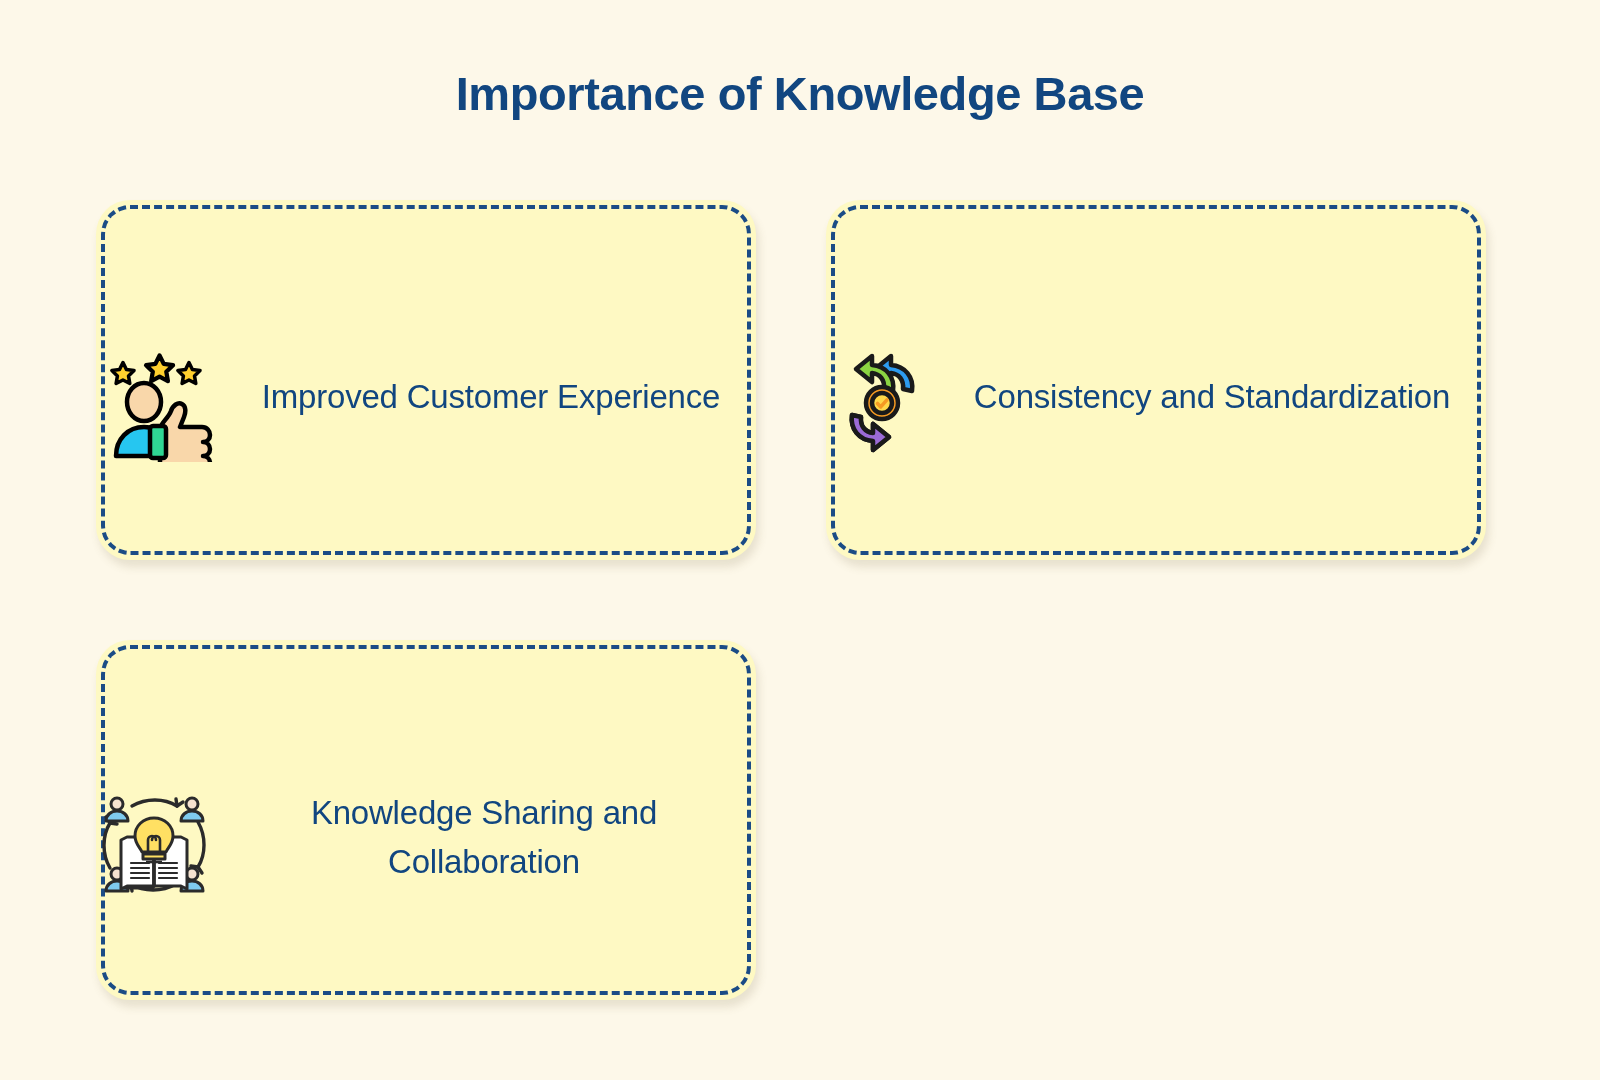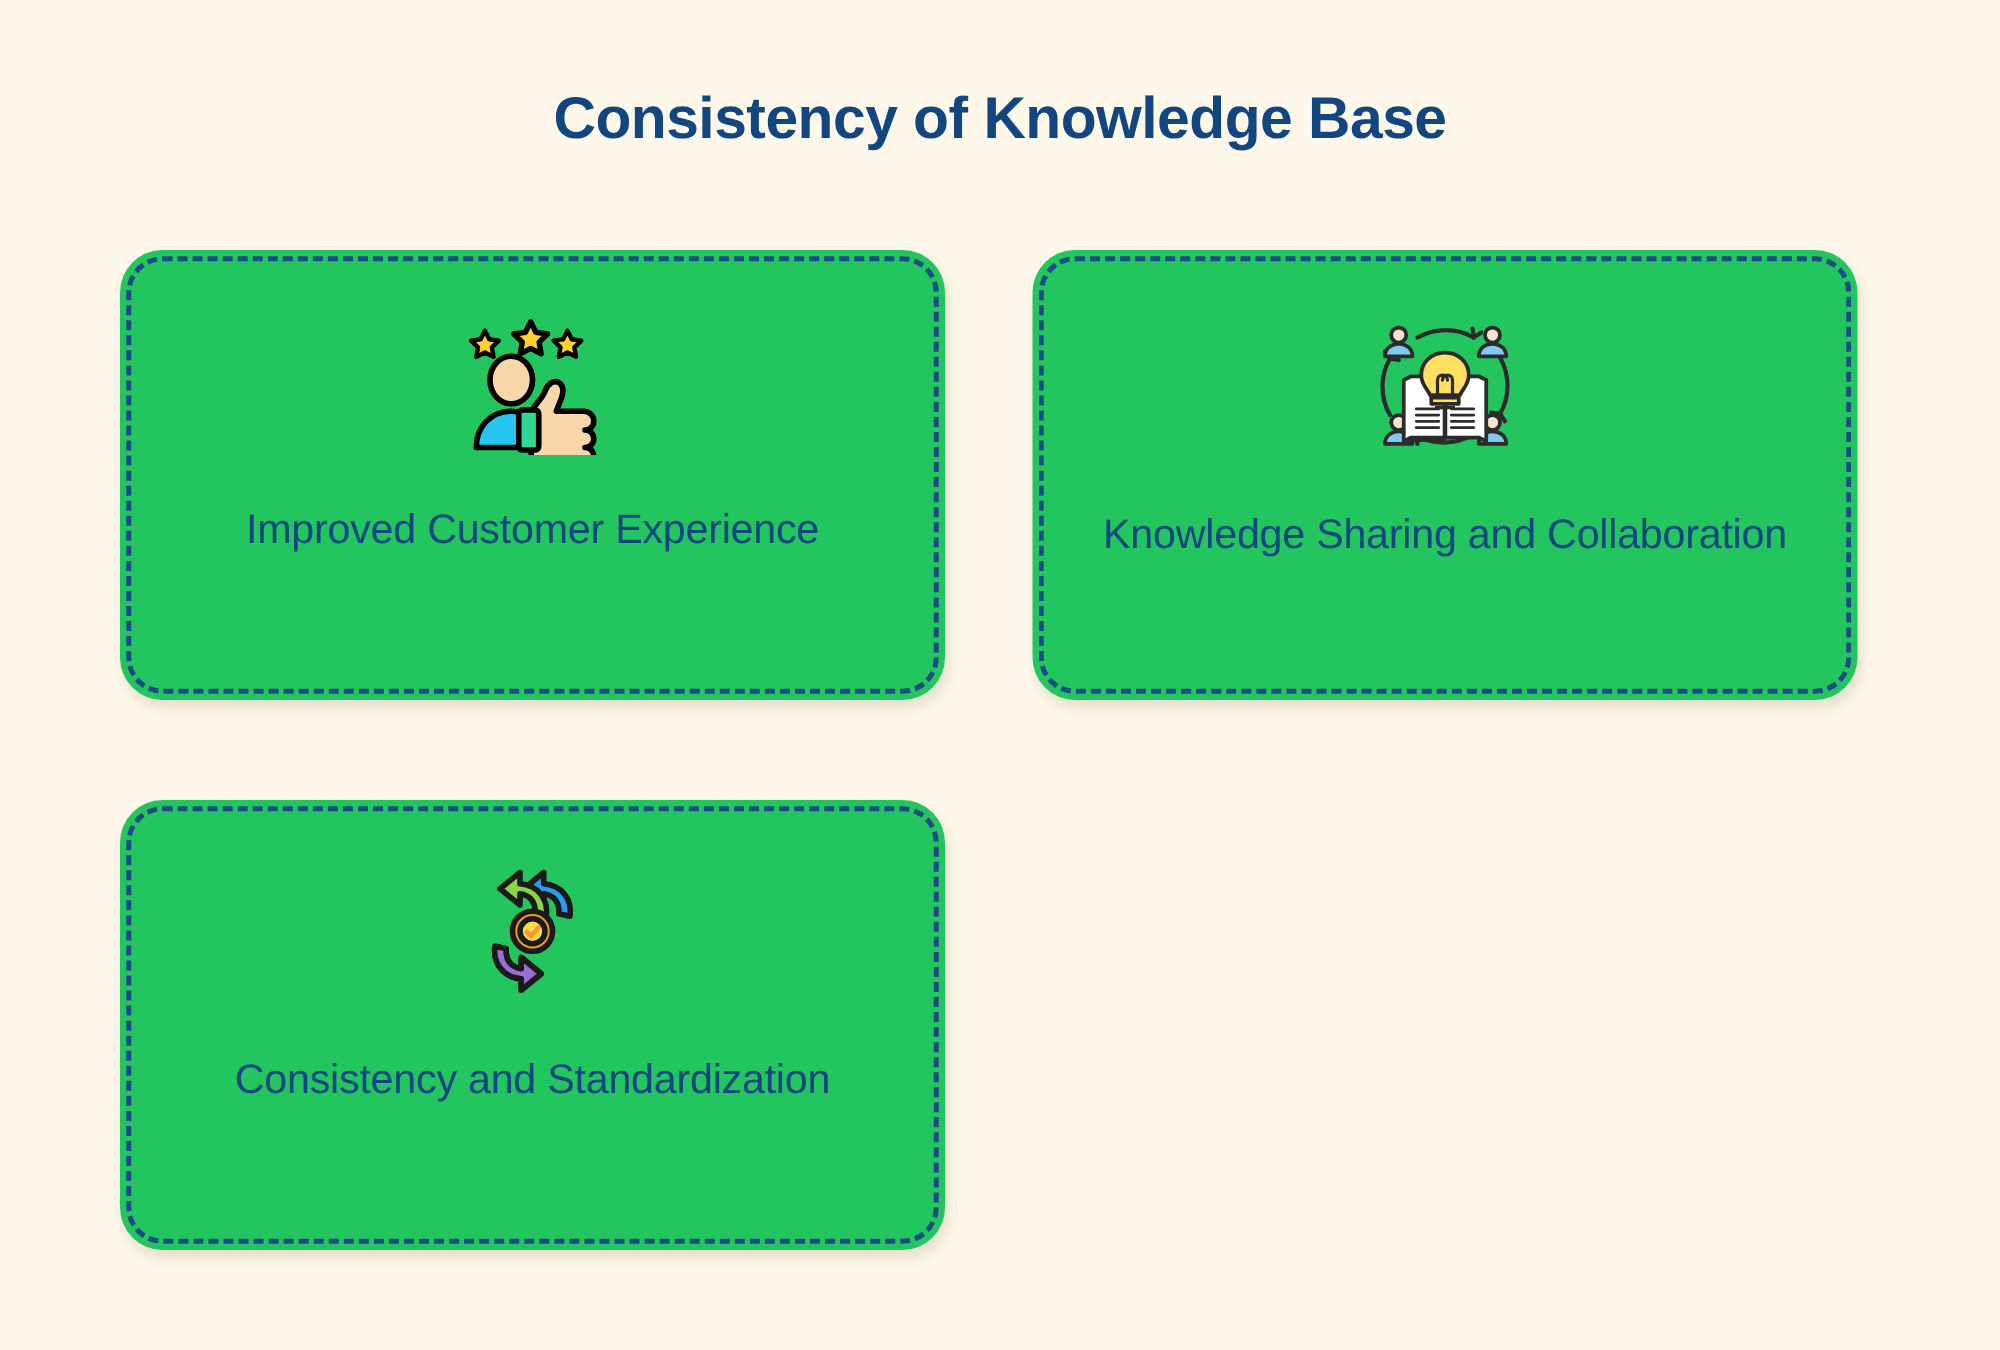--- a/index.html
+++ b/index.html
@@ -39,25 +39,25 @@
     width:1400px; height:800px;
     display:grid;
     grid-template-columns:660px 660px;
     grid-template-rows:360px 360px;
     column-gap:70px;
     row-gap:80px;
   }
 
   .card {
     position:relative;
-    background:#22c55e;
+    background:#fef9c3;
     border-radius:34px;
     box-shadow:3px 7px 9px rgba(120,105,70,0.16);
     display:flex;
-    flex-direction:column;
+    flex-direction:row;
     align-items:center;
     justify-content:flex-start;
   }
   .card::after {
     content:"";
     position:absolute;
     left:5px; top:5px; right:5px; bottom:5px;
     border:4px dashed #1B4C86;
     border-radius:29px;
     pointer-events:none;
@@ -88,21 +88,21 @@
   }
   .card-4 .card-icon { margin-top:50px; }
   .card-2 .card-label { margin-top:48px; }
 </style>
 </head>
 <body>
 
 <div class="page">
 
   <div class="title-wrap">
-    <h1 class="title">Consistency of Knowledge Base</h1>
+    <h1 class="title">Importance of Knowledge Base</h1>
   </div>
 
   <div class="grid">
 
     <div class="card card-1">
       <div class="card-icon">
         <svg width="130" height="118" viewBox="0 0 130 118" fill="none">
           <g stroke="#000" stroke-width="4.5" stroke-linejoin="round" stroke-linecap="round">
 
             <path d="M26 10 l4.4 8.9 9.8 1.4 -7.1 6.9 1.7 9.8 -8.8-4.6 -8.8 4.6 1.7-9.8 -7.1-6.9 9.8-1.4z" fill="#FFD02E" transform="translate(2,6) scale(0.78) translate(6,6)"></path>
@@ -117,20 +117,46 @@
                      c4 0 7 3 7 7 c0 4-3 7-7 7 c4 0 7 3 7 7 c0 4-3 7-7 7 c3 0 6 3 6 6 c0 4-3 7-7 7
                      H76 c-7 0-12-4-12-11 V86 c0-7 8-11 11-19z" fill="#F9D7AA"></path>
 
             <rect x="54" y="82" width="16" height="32" rx="3" fill="#2FD694"></rect>
           </g>
         </svg>
       </div>
       <div class="card-label">Improved Customer Experience</div>
     </div>
 
+
+    <div class="card card-3">
+      <div class="card-icon">
+        <svg width="112" height="112" viewBox="0 0 112 112" fill="none">
+          <g stroke="#1A1A1A" stroke-width="4.5" stroke-linejoin="round" stroke-linecap="round">
+
+            <path fill="#2D9BF0" d="M86 44 c2-14-7-25-21-26 l0-9 -16 13 16 13 0-9
+                     c8 1 13 7 12 16z"></path>
+
+            <path fill="#8BD442" d="M68 67 c14 2 25-7 26-21 l9 0 -13-16 -13 16 9 0
+                     c-1 8-7 13-16 12z" transform="rotate(-90 56 56)"></path>
+
+            <path fill="#F0475F" d="M26 68 c-2 14 7 25 21 26 l0 9 16-13 -16-13 0 9
+                     c-8-1-13-7-12-16z"></path>
+
+            <path fill="#9B6BD6" d="M44 26 c-14-2-25 7-26 21 l-9 0 13 16 13-16 -9 0
+                     c1-8 7-13 16-12z" transform="rotate(-90 56 56)"></path>
+
+            <circle cx="56" cy="56" r="16" fill="#F59A23"></circle>
+            <circle cx="56" cy="56" r="10" fill="#FFD94A"></circle>
+          </g>
+          <path d="M51.5 56.5 l3.2 3.4 6.2-7" stroke="#F59A23" stroke-width="3.6" stroke-linecap="round" stroke-linejoin="round" fill="none"></path>
+        </svg>
+      </div>
+      <div class="card-label">Consistency and Standardization</div>
+    </div>
 
     <div class="card card-4">
       <div class="card-icon">
         <svg width="116" height="106" viewBox="0 0 116 106" fill="none">
 
           <g stroke="#2B2B2B" stroke-width="3.4" fill="none" stroke-linecap="round">
             <path d="M36 14 c14-8 32-8 45 0"></path>
             <path d="M81 14 l-1-7 M81 14 l6-4" stroke-width="3.4"></path>
             <path d="M102 30 c8 14 8 32 0 45"></path>
             <path d="M102 75 l-7-1 M102 75 l4 6" stroke-width="3.4"></path>
@@ -176,40 +202,14 @@
           </g>
           <g stroke="#2B2B2B" stroke-width="2.6" fill="none" stroke-linecap="round">
             <path d="M52 60 v-12 a4 4 0 0 1 8 0"></path>
             <path d="M64 60 v-12 a4 4 0 0 0 -8 0"></path>
           </g>
         </svg>
       </div>
       <div class="card-label">Knowledge Sharing and Collaboration</div>
     </div>
 
-    <div class="card card-3">
-      <div class="card-icon">
-        <svg width="112" height="112" viewBox="0 0 112 112" fill="none">
-          <g stroke="#1A1A1A" stroke-width="4.5" stroke-linejoin="round" stroke-linecap="round">
-
-            <path fill="#2D9BF0" d="M86 44 c2-14-7-25-21-26 l0-9 -16 13 16 13 0-9
-                     c8 1 13 7 12 16z"></path>
-
-            <path fill="#8BD442" d="M68 67 c14 2 25-7 26-21 l9 0 -13-16 -13 16 9 0
-                     c-1 8-7 13-16 12z" transform="rotate(-90 56 56)"></path>
-
-            <path fill="#F0475F" d="M26 68 c-2 14 7 25 21 26 l0 9 16-13 -16-13 0 9
-                     c-8-1-13-7-12-16z"></path>
-
-            <path fill="#9B6BD6" d="M44 26 c-14-2-25 7-26 21 l-9 0 13 16 13-16 -9 0
-                     c1-8 7-13 16-12z" transform="rotate(-90 56 56)"></path>
-
-            <circle cx="56" cy="56" r="16" fill="#F59A23"></circle>
-            <circle cx="56" cy="56" r="10" fill="#FFD94A"></circle>
-          </g>
-          <path d="M51.5 56.5 l3.2 3.4 6.2-7" stroke="#F59A23" stroke-width="3.6" stroke-linecap="round" stroke-linejoin="round" fill="none"></path>
-        </svg>
-      </div>
-      <div class="card-label">Consistency and Standardization</div>
-    </div>
-
   </div>
 </div>
 
 </body></html>

